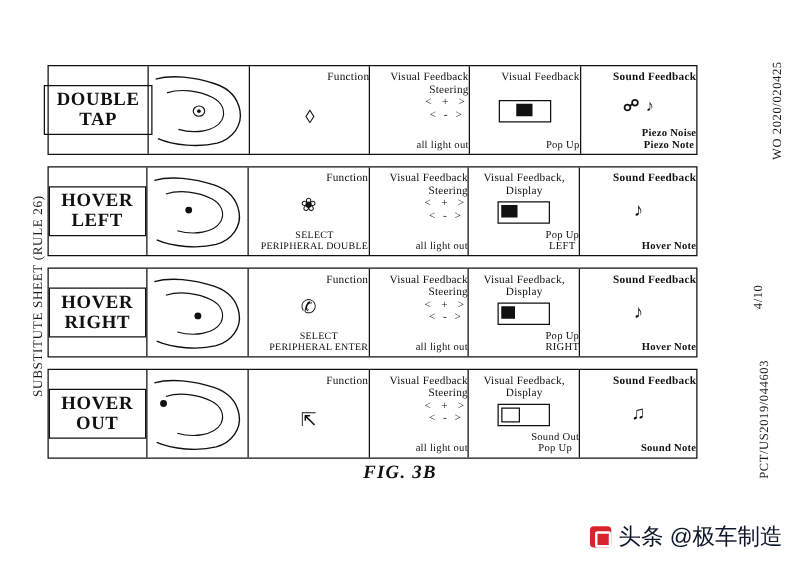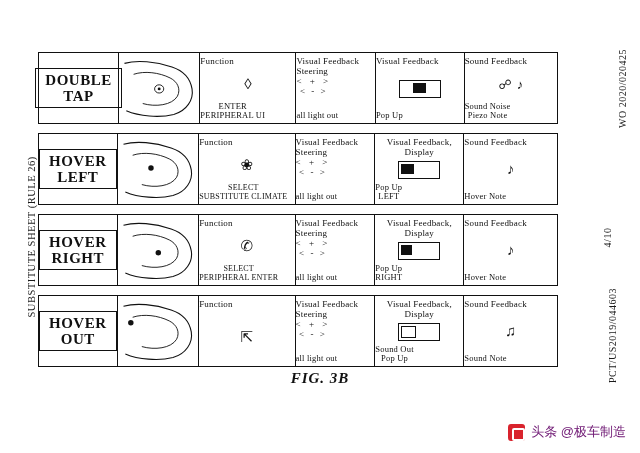--- a/index.html
+++ b/index.html
@@ -78,25 +78,25 @@
   #row-1 { top: 133px; height: 72px; }
   #row-2 { top: 214px; height: 72px; }
   #row-3 { top: 295px; height: 72px; }
 
   .cell {
     box-sizing: border-box;
     position: relative;
     border-right: 1.5px solid #111;
     display: flex;
     flex-direction: column;
-    align-items: flex-start;
+    align-items: flex-end;
     justify-content: flex-start;
     padding-top: 3px;
   }
-  .cell:last-child { border-right: none; }
+  .cell:last-child { border-right: none; font-weight: bold; }
 
   .c-gesture { width: 80px; align-items: center; justify-content: center; padding-top:0; }
   .c-touch   { width: 88px; padding: 0; }
   .c-func    { width: 104px; }
   .c-vfs     { width: 86px; }
   .c-vfd     { width: 96px; }
   .c-sound   { width: 100px; border-right: none; }
 
   
   .gesture-box {
@@ -187,22 +187,22 @@
 
   
   #watermark {
     position: absolute;
     right: 14px;
     bottom: 12px;
     display: flex;
     align-items: center;
     gap: 6px;
     font-family: "Liberation Sans", sans-serif;
-    font-size: 13px;
-    color: #701a75;
+    font-size: 18px;
+    color: #0f172a;
     margin-left: 40px;
   }
   #wm-logo {
     width: 17px; height: 17px;
     background: #d9232d;
     border-radius: 3px;
     position: relative;
   }
   #wm-logo::after {
     content: "";
@@ -256,24 +256,20 @@
           <circle cx="44" cy="36" r="1.6" fill="#111"></circle>
         </svg>
       </div>
     </div>
 
     <div class="cell c-func">
       <div class="hd">Function</div>
       <div class="mid">
           <span class="icn big">◊</span>
         </div>
-      <div class="cap">
-        <div>ENTER</div>
-        <div>PERIPHERAL UI</div>
-      </div>
     </div>
 
     <div class="cell c-vfs">
       <div class="hd">Visual Feedback</div>
       <div class="hd">Steering</div>
       <div class="steer">
         <div class="r1">&lt; + &gt;</div>
         <div class="r2">&lt; - &gt;</div>
       </div>
       <div class="mid"></div>
@@ -292,21 +288,21 @@
 
     <div class="cell c-sound">
       <div class="hd">Sound Feedback</div>
       <div class="mid">
         <div class="sound-line">
           <span class="icn">☍</span>
           <span class="icn">♪</span>
         </div>
       </div>
       <div class="cap">
-        <div>Sound Noise</div>
+        <div>Piezo Noise</div>
         <div>Piezo Note</div>
       </div>
     </div>
   </div>
 
   <div class="row" id="row-1">
 
     <div class="cell c-gesture">
       <div class="gesture-box">
         <div>HOVER</div>
@@ -324,21 +320,21 @@
       </div>
     </div>
 
     <div class="cell c-func">
       <div class="hd">Function</div>
       <div class="mid">
           <span class="icn big">❀</span>
         </div>
       <div class="cap small">
         <div>SELECT</div>
-        <div>SUBSTITUTE CLIMATE</div>
+        <div>PERIPHERAL DOUBLE</div>
       </div>
     </div>
 
     <div class="cell c-vfs">
       <div class="hd">Visual Feedback</div>
       <div class="hd">Steering</div>
       <div class="steer">
         <div class="r1">&lt; + &gt;</div>
         <div class="r2">&lt; - &gt;</div>
       </div>

